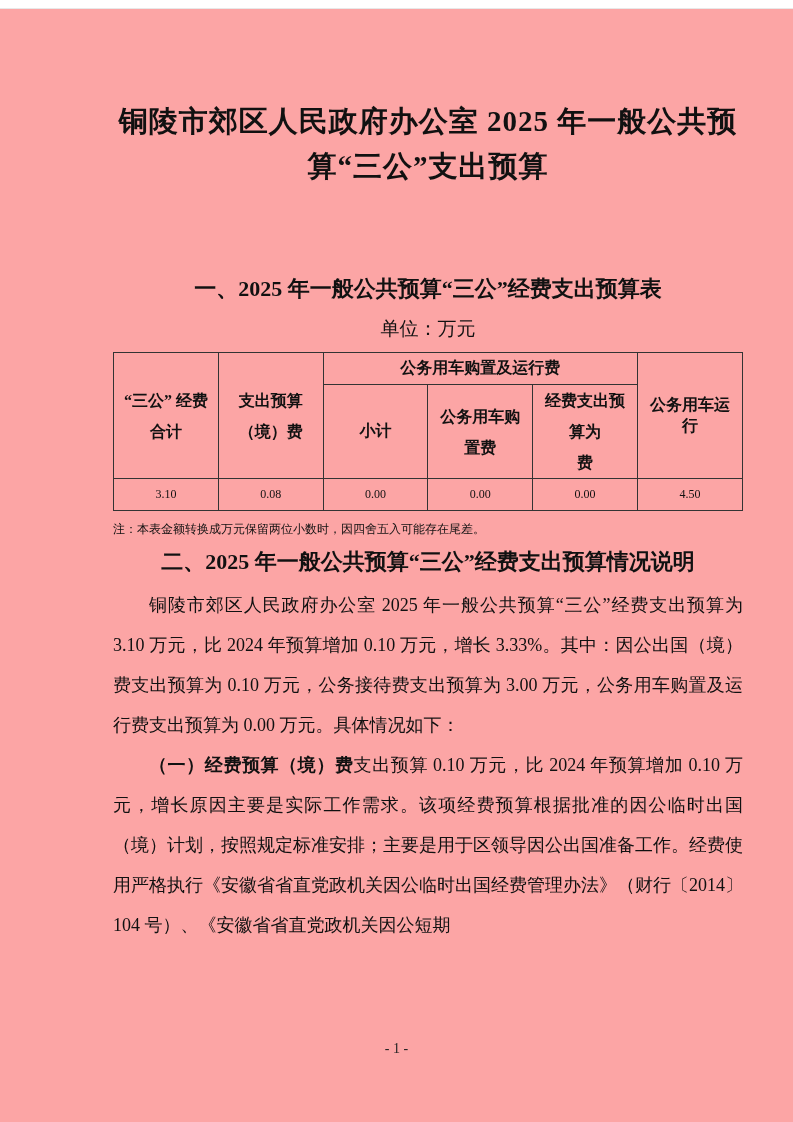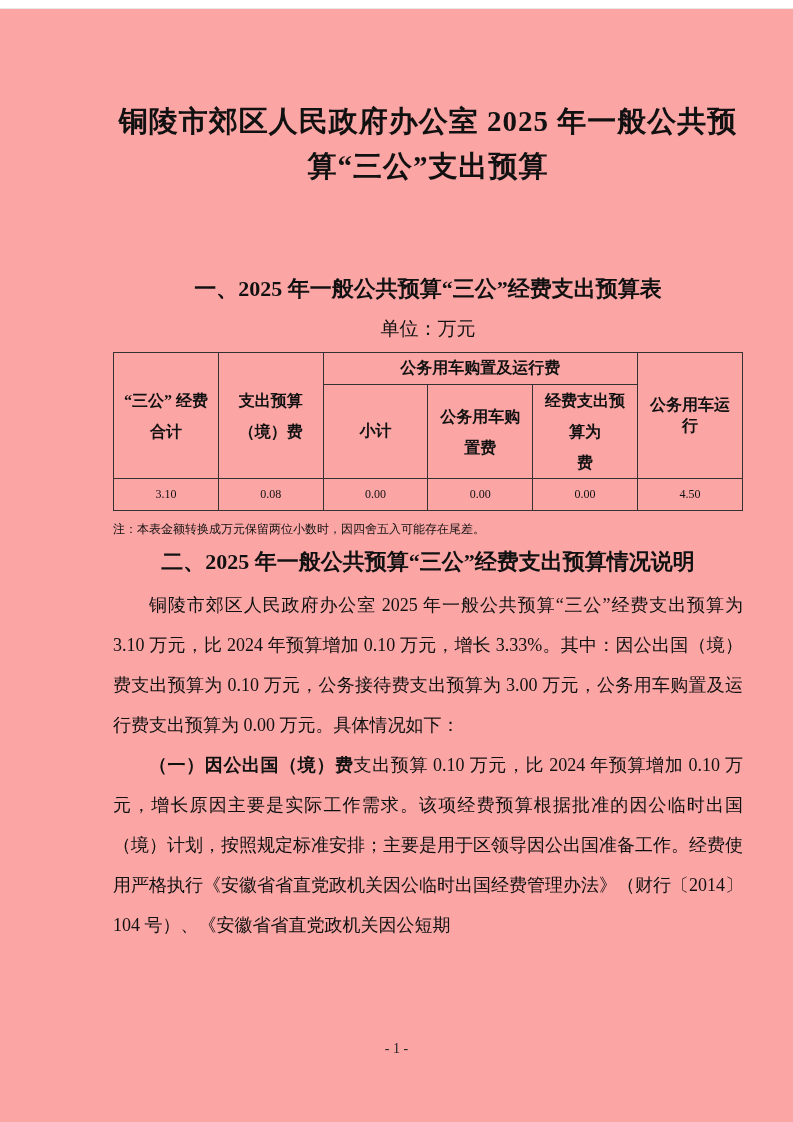--- a/index.html
+++ b/index.html
@@ -148,17 +148,17 @@
       </tr>
     </tbody>
   </table>
 
   <div class="table-note">注：本表金额转换成万元保留两位小数时，因四舍五入可能存在尾差。</div>
 
   <div class="section-heading h2">二、2025 年一般公共预算“三公”经费支出预算情况说明</div>
 
   <p class="body-para p-first">铜陵市郊区人民政府办公室 2025 年一般公共预算“三公”经费支出预算为 3.10 万元，比 2024 年预算增加 0.10 万元，增长 3.33%。其中：因公出国（境）费支出预算为 0.10 万元，公务接待费支出预算为 3.00 万元，公务用车购置及运行费支出预算为 0.00 万元。具体情况如下：</p>
 
-  <p class="body-para"><b>（一）因公出国（境）费</b><span>支出预算 0.10 万元，比 2024 年预算增加 0.10 万元，增长原因主要是实际工作需求。该项经费预算根据批准的因公临时出国（境）计划，按照规定标准安排；主要是用于区领导因公出国准备工作。经费使用严格执行《安徽省省直党政机关因公临时出国经费管理办法》（财行〔2014〕104 号）、《安徽省省直党政机关因公短期</span></p>
+  <p class="body-para"><b>（一）经费预算（境）费</b><span>支出预算 0.10 万元，比 2024 年预算增加 0.10 万元，增长原因主要是实际工作需求。该项经费预算根据批准的因公临时出国（境）计划，按照规定标准安排；主要是用于区领导因公出国准备工作。经费使用严格执行《安徽省省直党政机关因公临时出国经费管理办法》（财行〔2014〕104 号）、《安徽省省直党政机关因公短期</span></p>
 
   <div class="page-footer">- 1 -</div>
 
 </div>
 
 </body></html>

